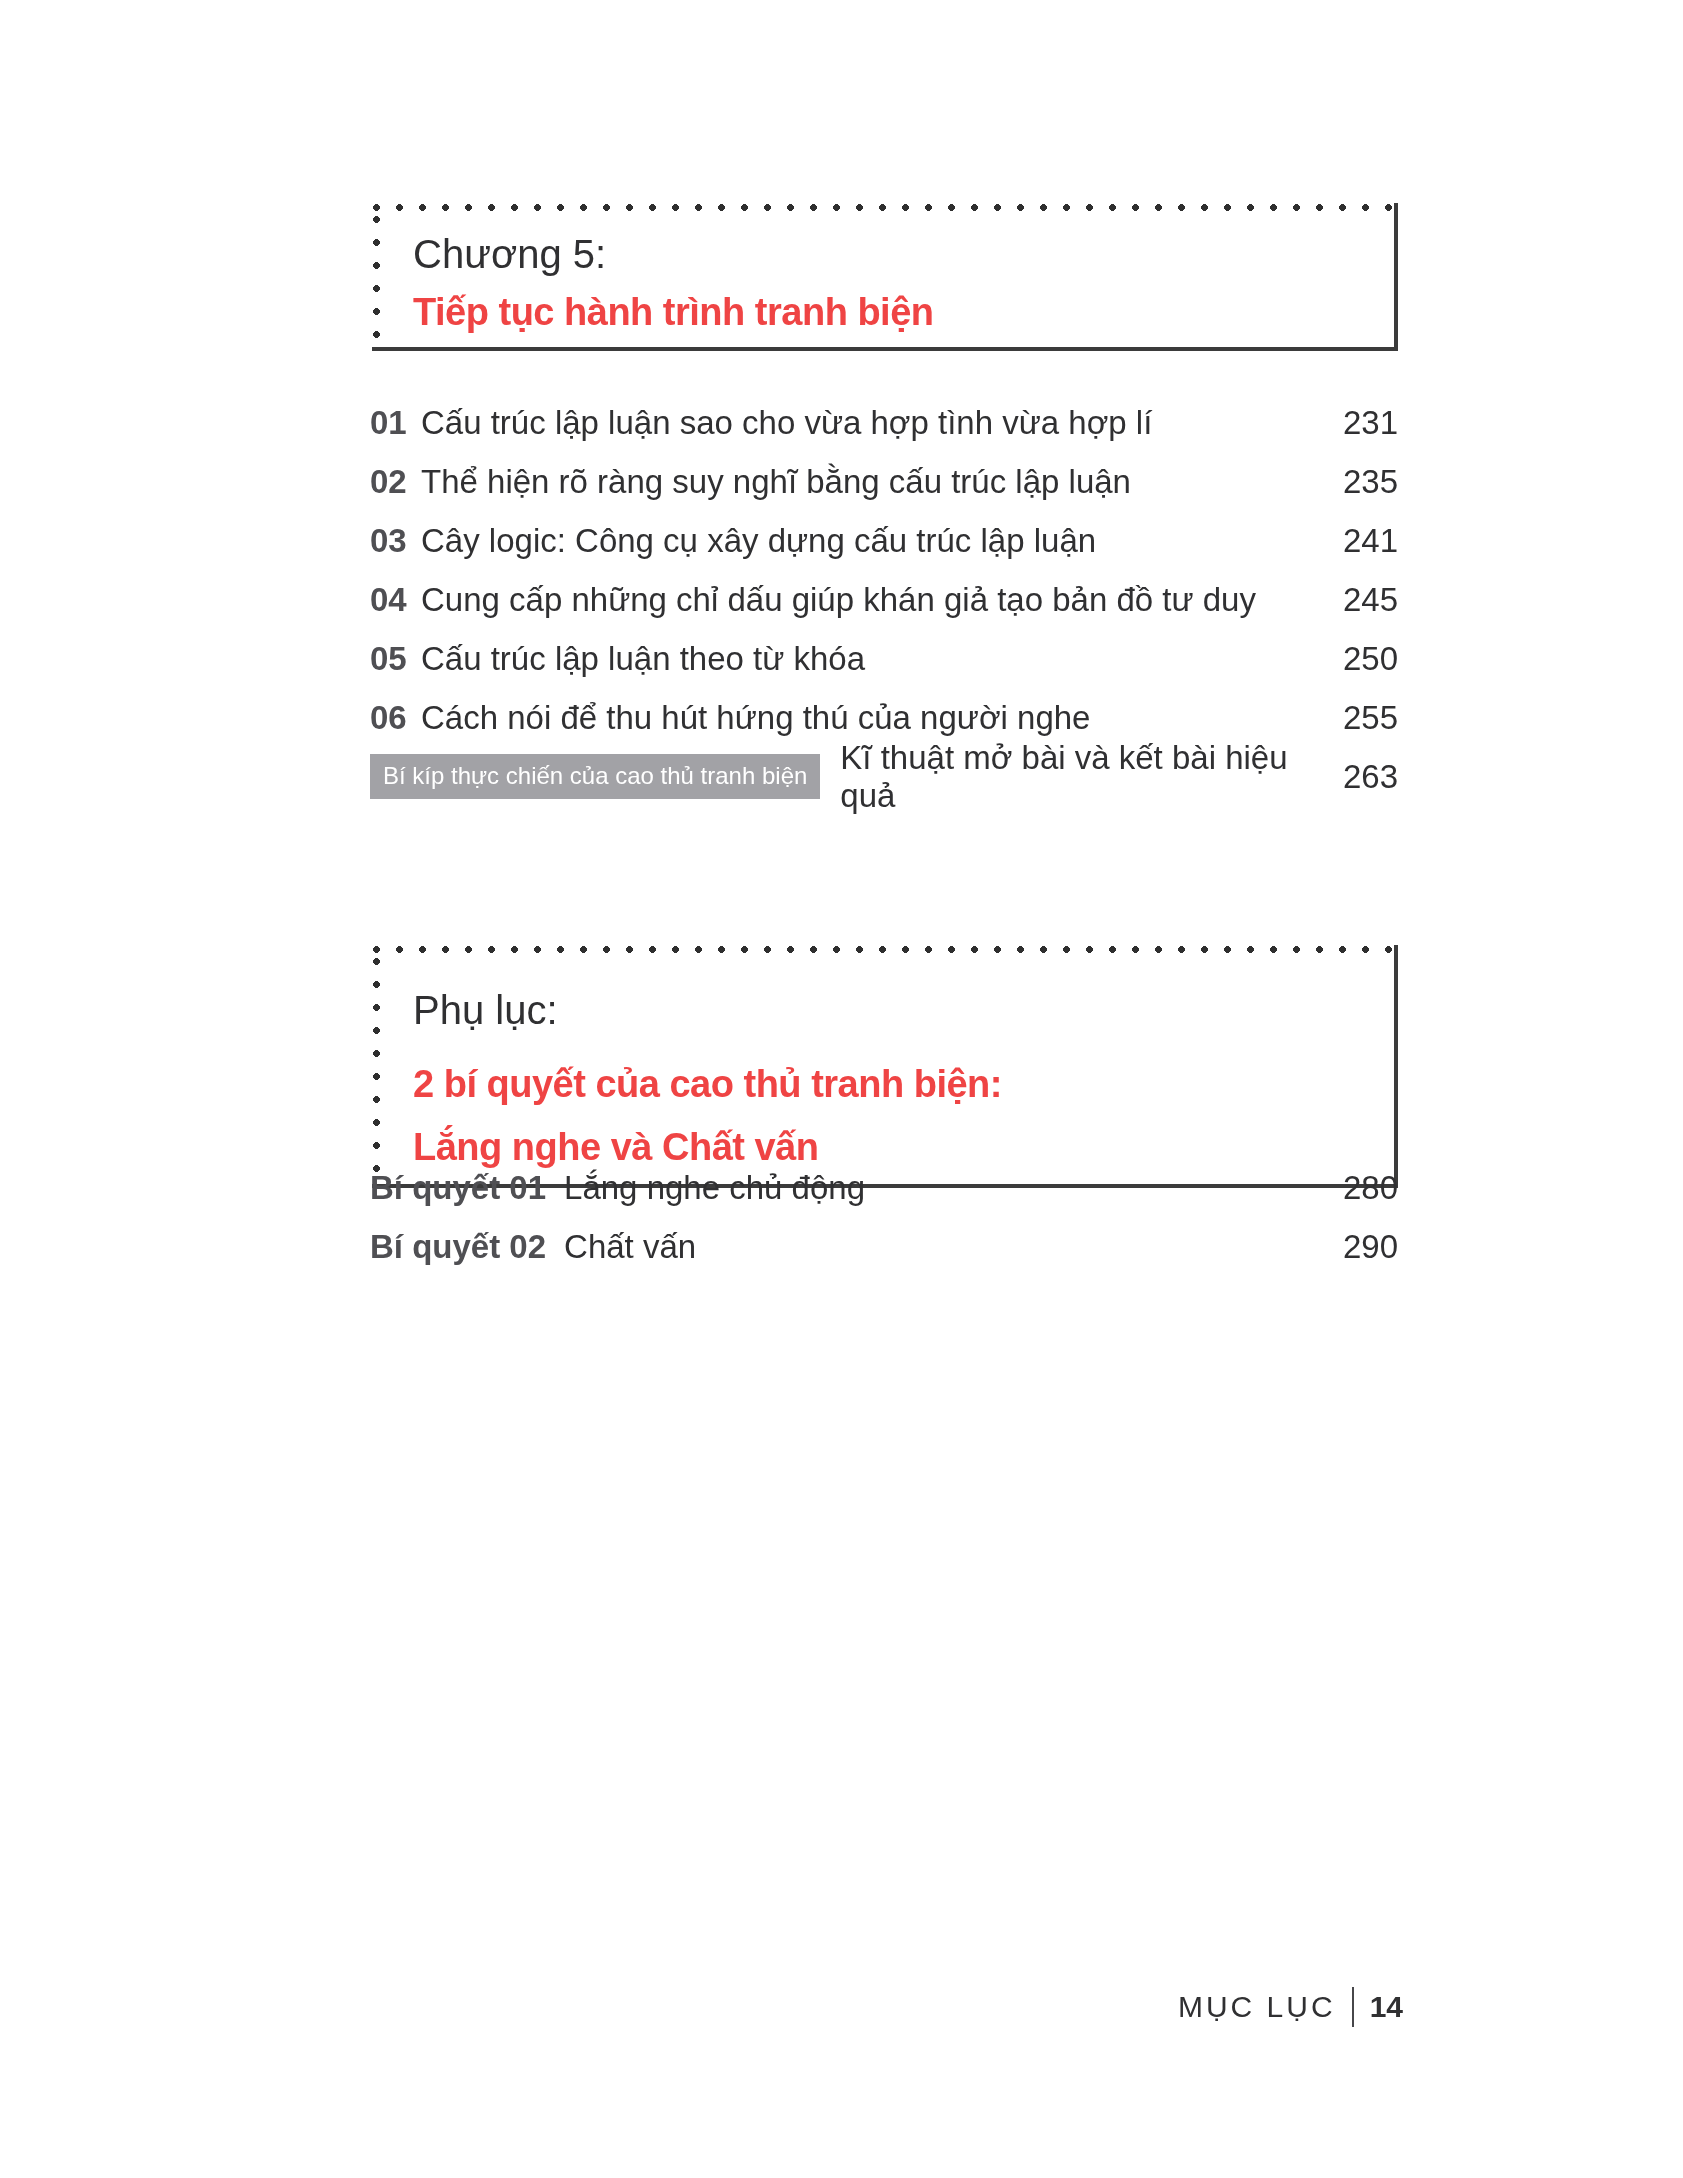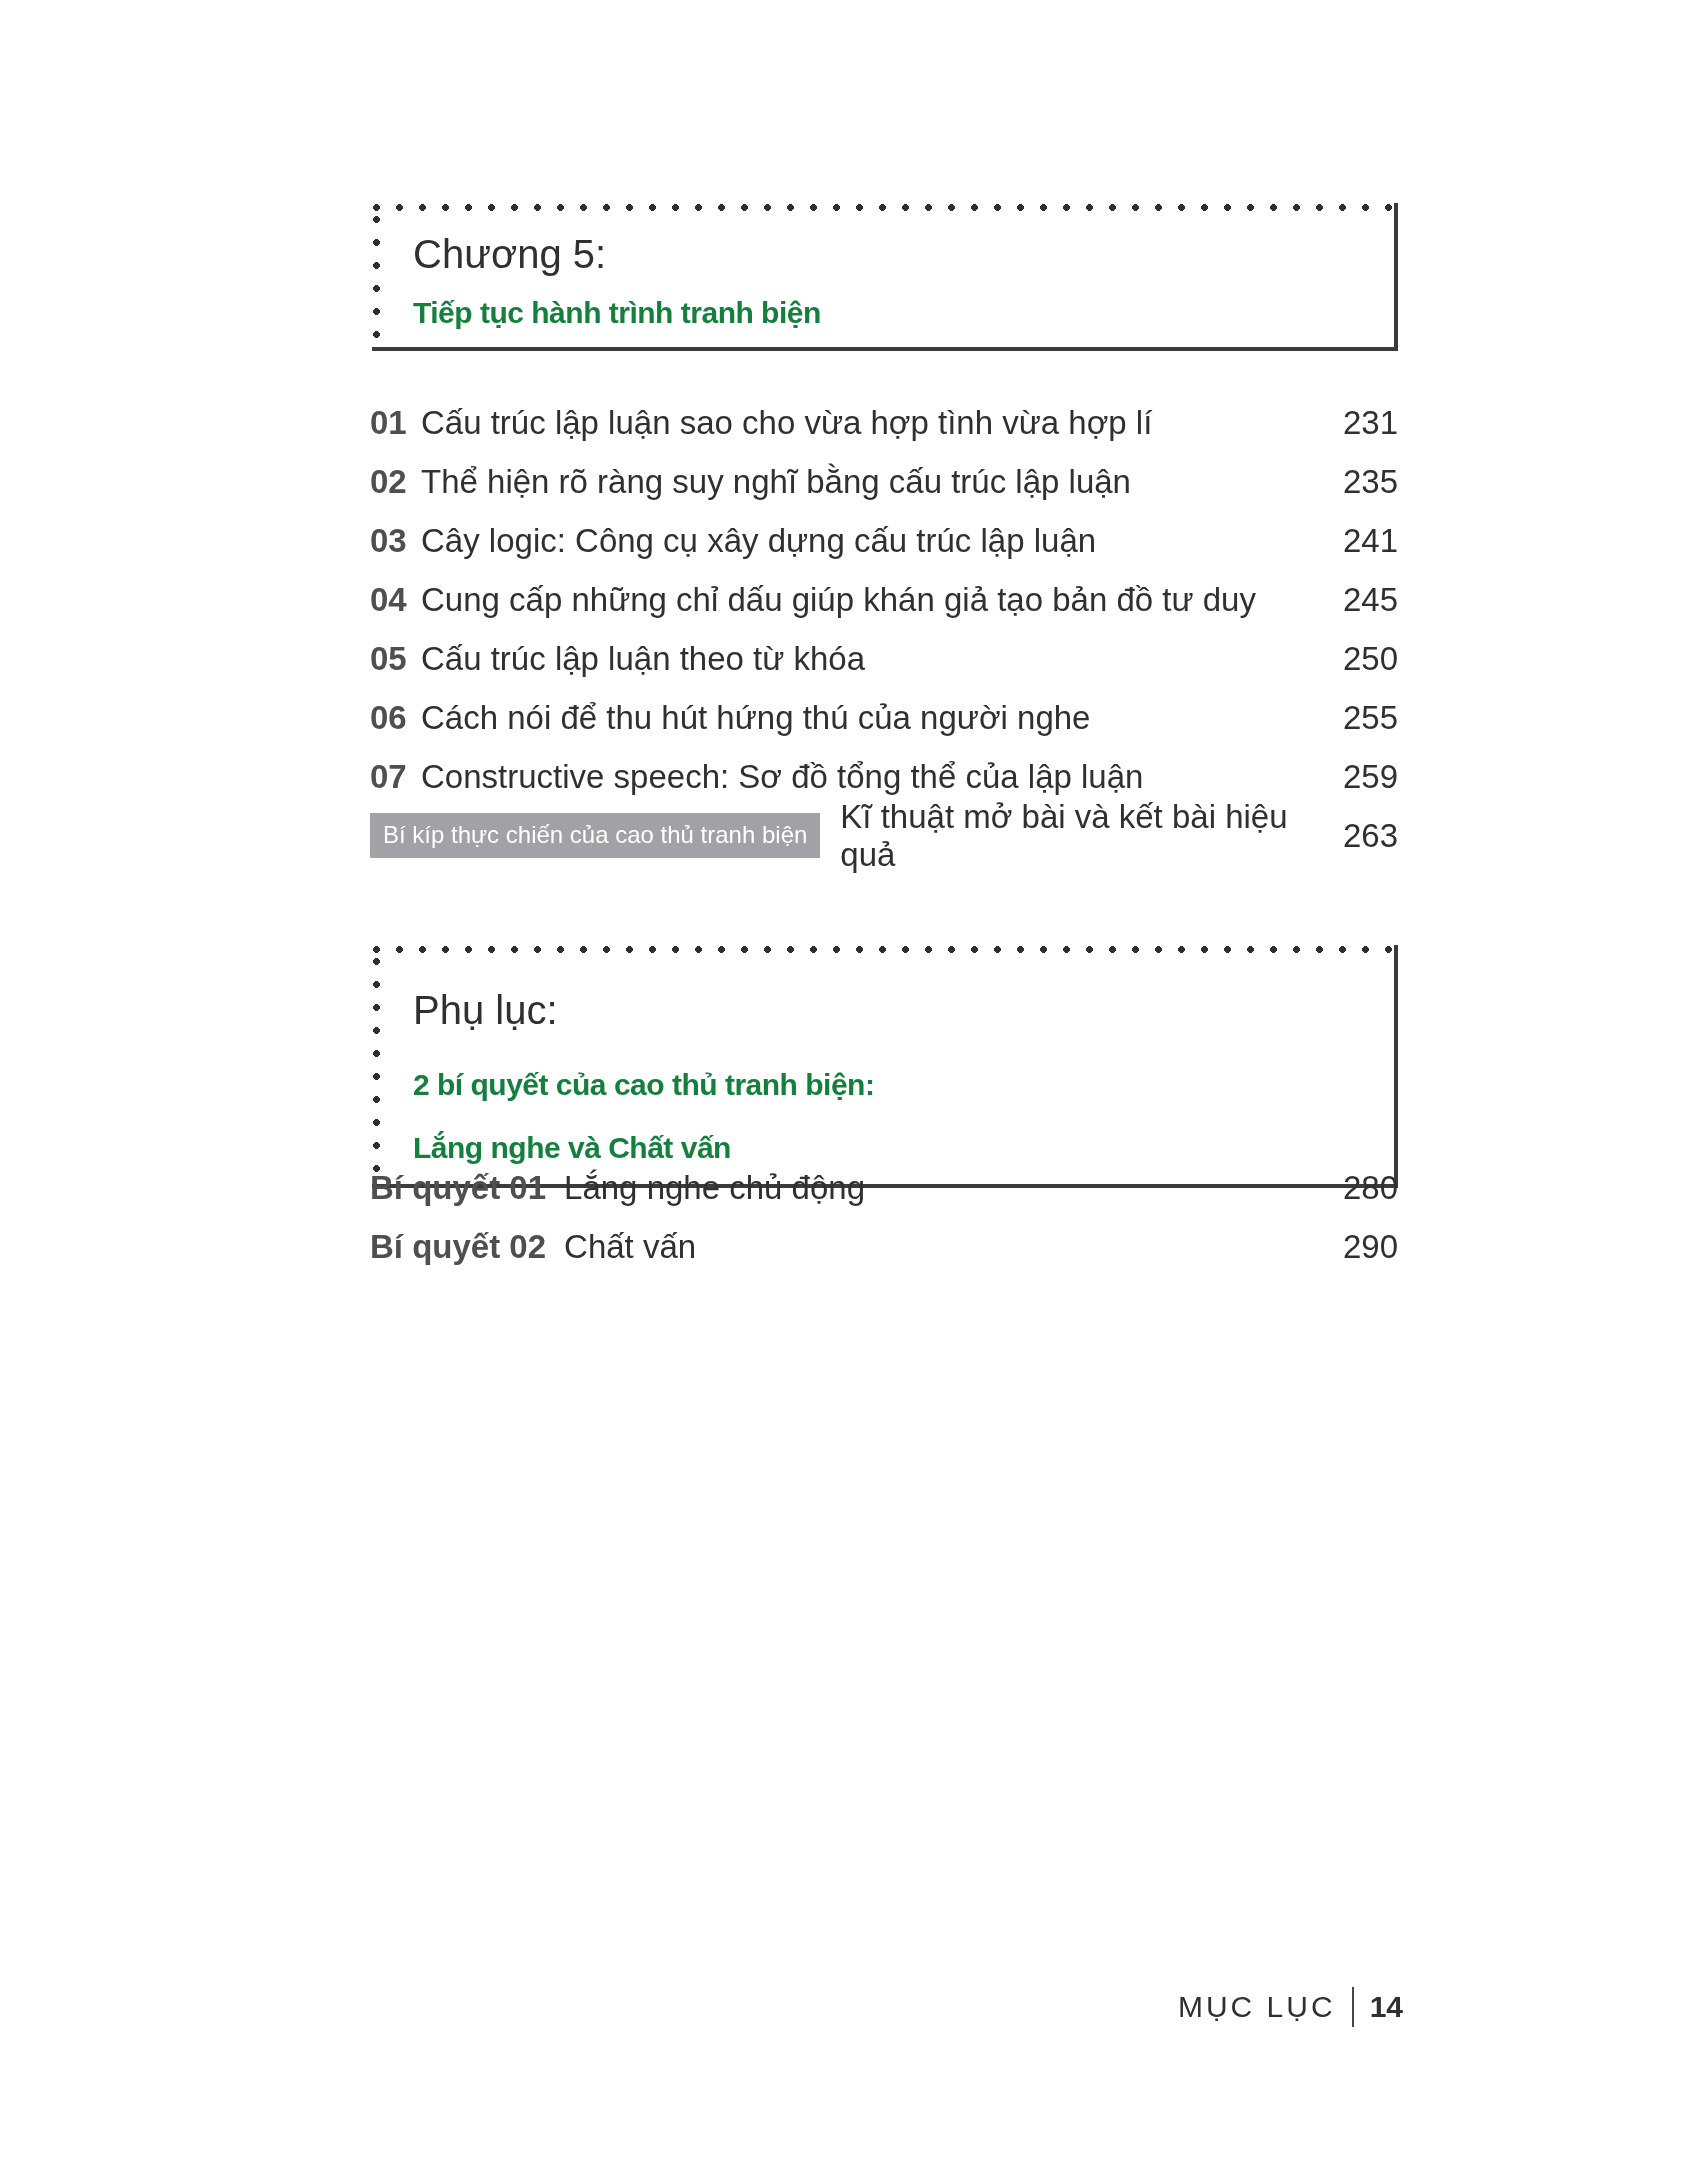--- a/index.html
+++ b/index.html
@@ -38,21 +38,21 @@
   .callout .dots-v{
     position:absolute;top:12px;left:0;bottom:4px;width:9px;
     background-image:radial-gradient(circle 3.4px at 4.5px 4.5px, var(--dot) 3.3px, transparent 3.5px);
     background-size:9px 23px;background-repeat:repeat-y;
   }
   .box-content{padding-left:41px;}
   .box-label{
     font-size:40px;line-height:46px;font-weight:400;color:var(--text);
   }
   .box-title{
-    font-size:30px;line-height:63px;font-weight:700;color:#15803d;
+    font-size:38px;line-height:63px;font-weight:700;color:#ef4444;
     letter-spacing:-0.5px;
   }
   #chapter-box{top:203px;height:148px;}
   #chapter-box .box-content{padding-top:28px;}
   #chapter-box .box-title{margin-top:4px;}
   #appendix-box{top:945px;height:243px;}
   #appendix-box .box-content{padding-top:42px;}
   #appendix-box .box-title-group{margin-top:20px;}
 
   
@@ -135,25 +135,20 @@
       <span class="num">05</span>
       <span class="ttl">Cấu trúc lập luận theo từ khóa</span>
       <span class="pg">250</span>
     </div>
     <div class="row">
       <span class="num">06</span>
       <span class="ttl">Cách nói để thu hút hứng thú của người nghe</span>
       <span class="pg">255</span>
     </div>
     <div class="row">
-      <span class="num">07</span>
-      <span class="ttl">Constructive speech: Sơ đồ tổng thể của lập luận</span>
-      <span class="pg">259</span>
-    </div>
-    <div class="row">
       <span class="badge">Bí kíp thực chiến của cao thủ tranh biện</span>
       <span class="ttl tip-ttl">Kĩ thuật mở bài và kết bài hiệu quả</span>
       <span class="pg">263</span>
     </div>
   </div>
 
   <div class="callout" id="appendix-box">
     <div class="dots-h"></div>
     <div class="dots-v"></div>
     <div class="box-content">

